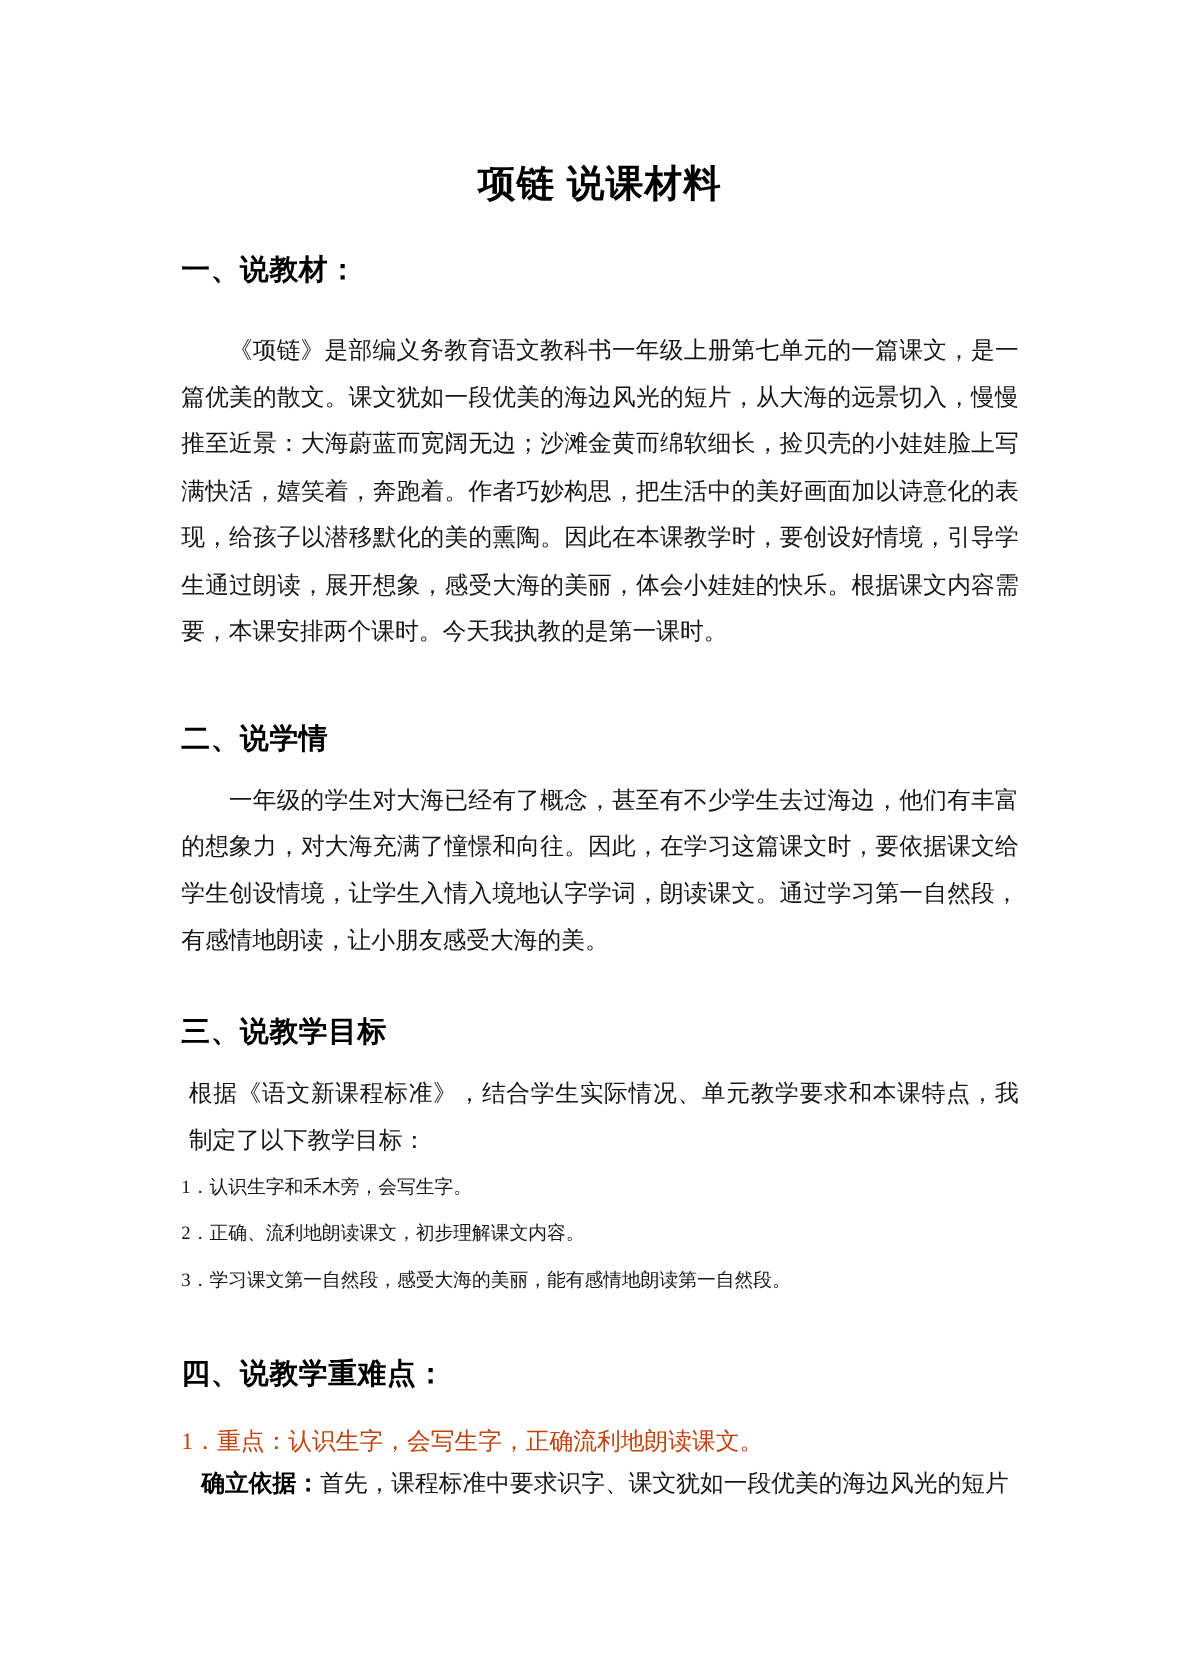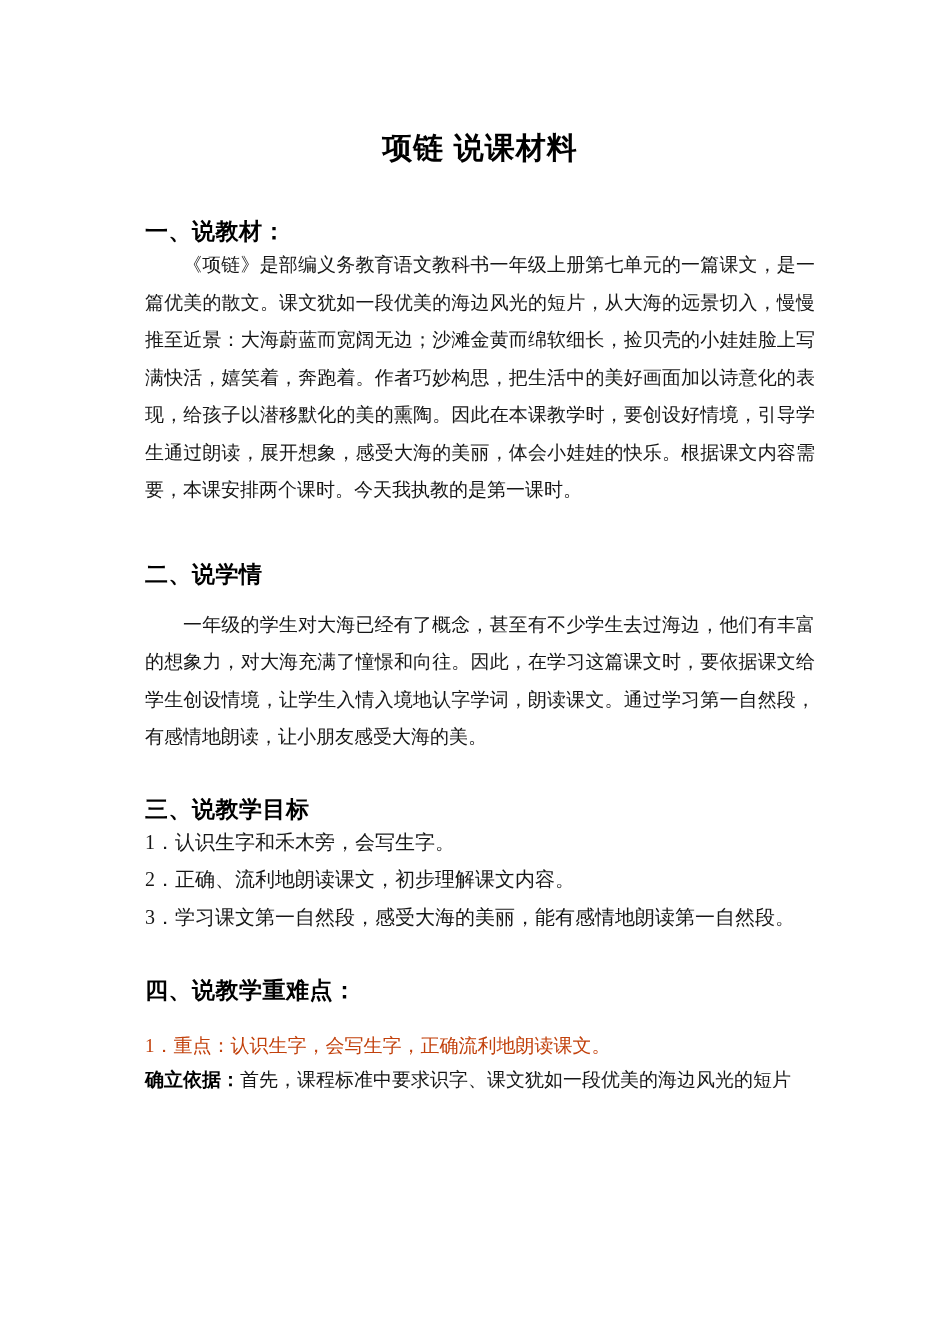--- a/index.html
+++ b/index.html
@@ -28,37 +28,37 @@
   }
   .sec-heading {
     margin: 0;
     line-height: 30px;
     font-family: "Liberation Sans", sans-serif;
     font-weight: 700;
     font-size: 23px;
     color: #000000;
     letter-spacing: 0.5px;
   }
-  .mt-h1 { margin-top: 48px; }
+  .mt-h1 { margin-top: 32px; }
   .mt-h2 { margin-top: 50px; }
   .mt-h3 { margin-top: 38px; }
   .mt-h4 { margin-top: 39px; }
   .para {
     margin: 17px 0 0 0;
     font-size: 19px;
     line-height: 37.5px;
     text-align: justify;
     color: #161616;
   }
-  .para.first { margin-top: 0; }
+  .para.first { margin-top: 32px; }
   .indent { text-indent: 2em; }
   .intro { padding-left: 6px; }
   .goal-list { margin: 0; padding: 0; list-style: none; }
   .goal-list li {
-    font-size: 20px;
+    font-size: 15px;
     line-height: 37.5px;
     text-align: justify;
     color: #161616;
   }
   .keypoint {
     margin: 24px 0 0 0;
     font-size: 19px;
     line-height: 34px;
     color: #c2410c;
   }
@@ -66,36 +66,38 @@
     margin: 0;
     font-size: 19px;
     line-height: 34px;
     text-align: justify;
     color: #161616;
   }
   .basis-label {
     font-family: "Liberation Sans", sans-serif;
     font-weight: 700;
     color: #000000;
+    margin-left: 16px;
   }
 </style>
 </head>
 <body>
 
 <div class="page">
 
   <h1 class="doc-title">项链 说课材料</h1>
 
   <h2 class="sec-heading mt-h1">一、说教材：</h2>
   <p class="para first indent">《项链》是部编义务教育语文教科书一年级上册第七单元的一篇课文，是一篇优美的散文。课文犹如一段优美的海边风光的短片，从大海的远景切入，慢慢推至近景：大海蔚蓝而宽阔无边；沙滩金黄而绵软细长，捡贝壳的小娃娃脸上写满快活，嬉笑着，奔跑着。作者巧妙构思，把生活中的美好画面加以诗意化的表现，给孩子以潜移默化的美的熏陶。因此在本课教学时，要创设好情境，引导学生通过朗读，展开想象，感受大海的美丽，体会小娃娃的快乐。根据课文内容需要，本课安排两个课时。今天我执教的是第一课时。</p>
 
   <h2 class="sec-heading mt-h2">二、说学情</h2>
   <p class="para indent">一年级的学生对大海已经有了概念，甚至有不少学生去过海边，他们有丰富的想象力，对大海充满了憧憬和向往。因此，在学习这篇课文时，要依据课文给学生创设情境，让学生入情入境地认字学词，朗读课文。通过学习第一自然段，有感情地朗读，让小朋友感受大海的美。</p>
 
   <h2 class="sec-heading mt-h3">三、说教学目标</h2>
+  <p class="para intro">根据《语文新课程标准》，结合学生实际情况、单元教学要求和本课特点，我制定了以下教学目标：</p>
   <ul class="goal-list">
     <li>1．认识生字和禾木旁，会写生字。</li>
     <li>2．正确、流利地朗读课文，初步理解课文内容。</li>
     <li>3．学习课文第一自然段，感受大海的美丽，能有感情地朗读第一自然段。</li>
   </ul>
 
   <h2 class="sec-heading mt-h4">四、说教学重难点：</h2>
   <p class="keypoint">1．重点：认识生字，会写生字，正确流利地朗读课文。</p>
   <p class="basis">
     <span class="basis-label">确立依据：</span><span>首先，课程标准中要求识字、课文犹如一段优美的海边风光的短片</span>

